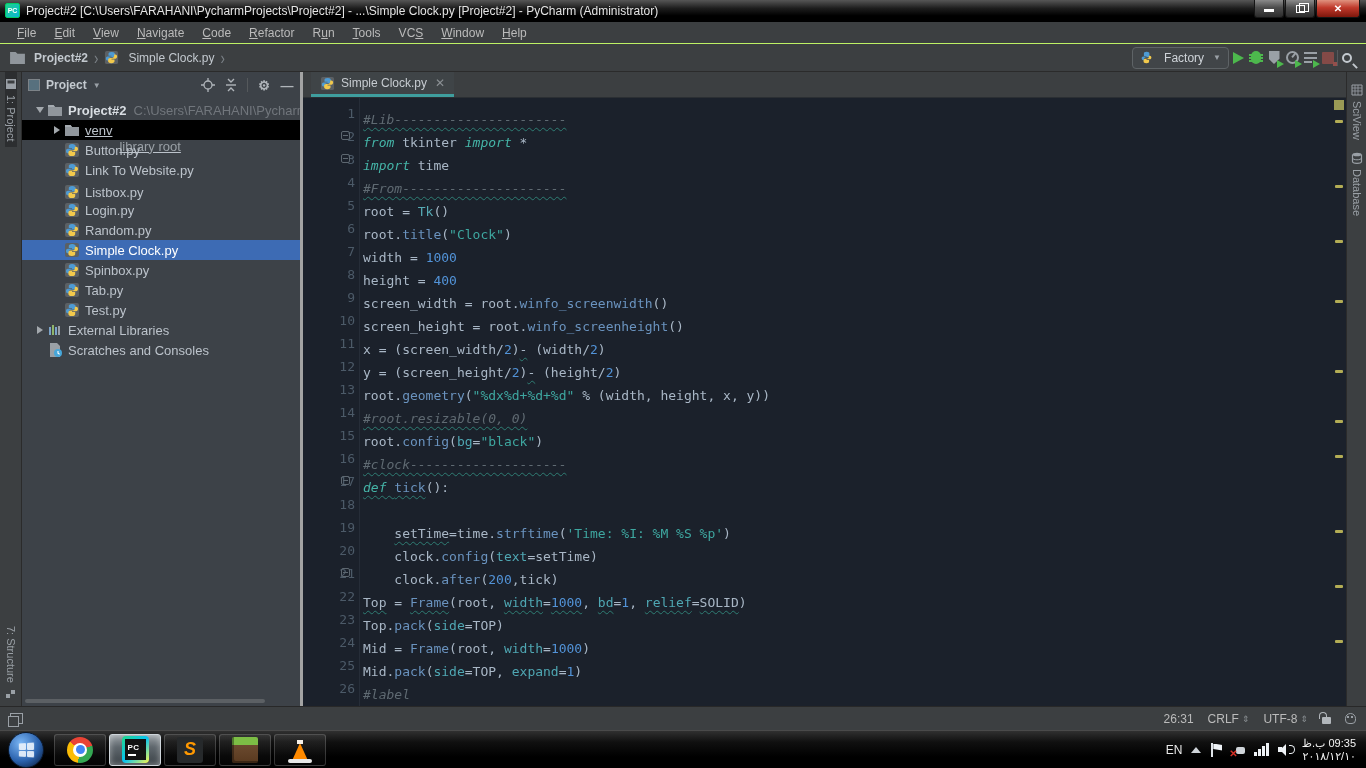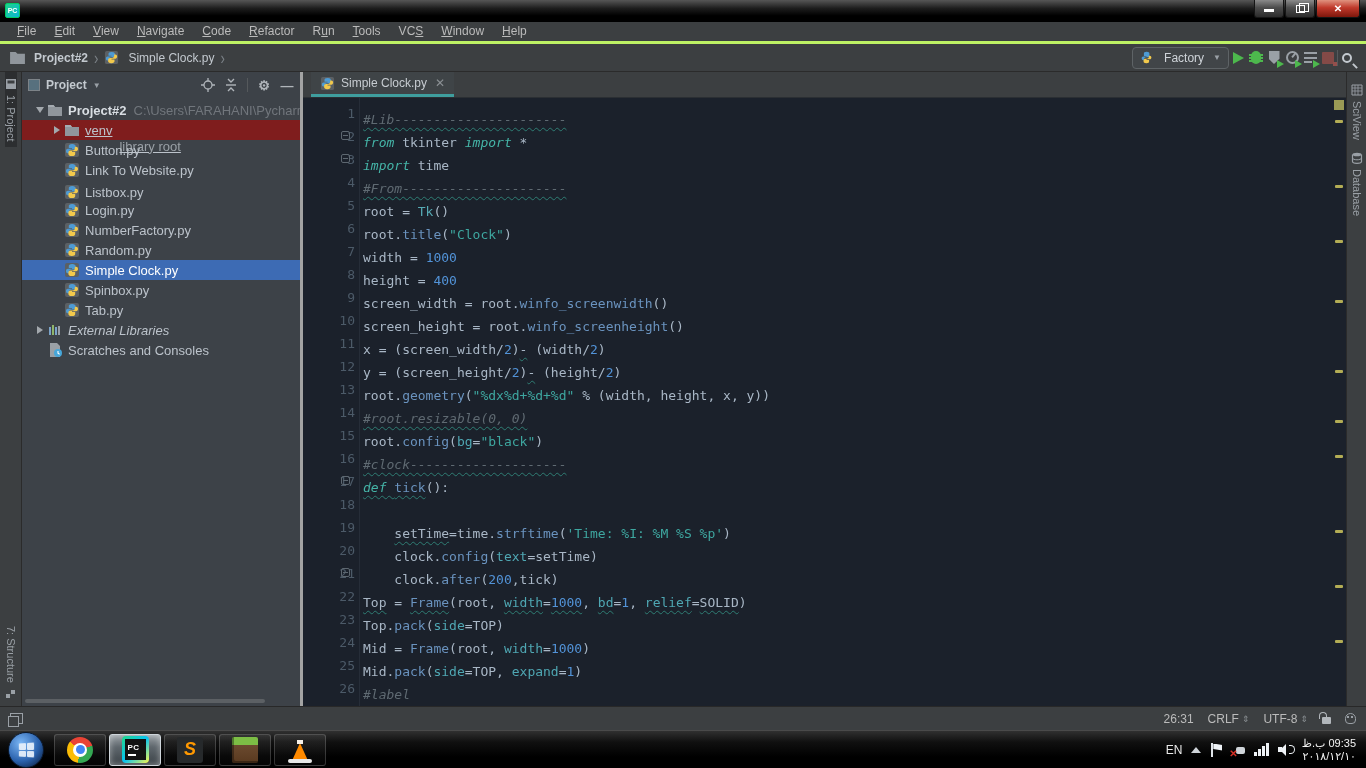--- a/index.html
+++ b/index.html
@@ -11,21 +11,21 @@
   .titlebar { height:22px; background:linear-gradient(180deg,#565656 0%,#1d1d1d 40%,#000 75%); display:flex; align-items:center; padding-left:5px; position:relative; border-bottom:1px solid #000; }
   .pc-logo { width:15px; height:15px; border-radius:2px; background:linear-gradient(135deg,#1fd18a,#0ab5d8); color:#fff; font-size:7px; font-weight:bold; display:flex; align-items:center; justify-content:center; margin-right:6px; border:1px solid #0c6; }
   .title-text { color:#e4e4e4; font-size:12px; white-space:nowrap; text-shadow:0 1px 2px #000; }
   .winbtns { position:absolute; right:6px; top:0; display:flex; }
   .wbtn { width:30px; height:18px; border:1px solid #151515; border-top:none; border-radius:0 0 3px 3px; background:linear-gradient(180deg,#8a8a8a,#4c4c4c 45%,#2c2c2c); color:#fff; font-size:10px; display:flex; align-items:center; justify-content:center; margin-left:1px; }
   .wbtn.close { width:44px; background:linear-gradient(180deg,#e0927f,#c0392b 45%,#7e170c); font-weight:bold; }
   .wbtn .restore-glyph { width:9px; height:8px; border:1px solid #fff; position:relative; background:transparent; }
   .wbtn .restore-glyph:before { content:""; position:absolute; left:2px; top:-3px; width:8px; height:7px; border:1px solid #fff; }
 
   
-  .menubar { height:22px; background:#3c3f41; display:flex; padding-left:8px; border-bottom:3px solid #bef264; }
+  .menubar { height:22px; background:#3c3f41; display:flex; align-items:center; padding-left:8px; border-bottom:1px solid #bef264; }
   .menu-item { color:#bbbbbb; font-size:12px; padding:2px 9px; cursor:default; }
   .menu-item .mn { text-decoration:underline; }
 
   
   .toolbar { height:28px; background:#3c3f41; display:flex; align-items:center; padding:0 10px; border-bottom:1px solid #2b2b2b; }
   .crumbs { display:flex; align-items:center; gap:4px; }
   .crumb { display:flex; align-items:center; gap:5px; color:#c3c9cf; font-size:12px; font-weight:bold; }
   .crumb.file { font-weight:normal; }
   .crumb-sep { color:#7a8086; font-size:13px; transform:scaleY(1.4); margin:0 2px; }
   .toolbar-right { margin-left:auto; display:flex; align-items:center; }
@@ -65,21 +65,21 @@
   .project-panel { width:281px; background:#3d4248; display:flex; flex-direction:column; border-right:3px solid #a3a3a3; position:relative; }
   .panel-header { height:26px; display:flex; align-items:center; padding:0 6px; color:#c3c9cf; font-size:12px; font-weight:bold; gap:6px; }
   .panel-header .dd { font-size:8px; color:#9aa0a6; font-weight:normal; }
   .ph-icons { margin-left:auto; display:flex; align-items:center; gap:9px; color:#9aa0a6; }
   .ph-ico { width:14px; height:14px; display:flex; align-items:center; justify-content:center; font-size:13px; color:#b0b5ba; }
   .ph-sep { width:1px; height:14px; background:#55595c; }
   .tool-sq { width:12px; height:12px; border:1px solid #7d8388; background:#57707e; }
   .tree { flex:1; overflow:hidden; padding-top:2px; position:relative; font-size:13px; }
   .trow { height:20px; display:flex; align-items:center; color:#bcc3cb; white-space:nowrap; }
   .trow.sel { background:#3d6bb4; color:#fff; }
-  .trow.hov { background:#7f1d1d;text-decoration:underline; }
+  .trow.hov { background:#000000;text-decoration:underline; }
   .tarrow { width:15px; display:flex; justify-content:center; flex:none; }
   .tri-d { width:0; height:0; border-top:6px solid #a3a8ad; border-left:4px solid transparent; border-right:4px solid transparent; }
   .tri-r { width:0; height:0; border-left:6px solid #a3a8ad; border-top:4px solid transparent; border-bottom:4px solid transparent; }
   .ticon { width:16px; height:16px; margin-right:5px; flex:none; }
   .tname.b { font-weight:bold; color:#d8dde2; }
   .tpath { color:#71767c; margin-left:7px; }
   .trow.hov .tpath { color:#9aa0a6;margin-top:32px; }
   .hscroll { position:absolute; bottom:3px; left:3px; width:240px; height:4px; background:#5c6064; border-radius:2px; }
 
   
@@ -160,20 +160,21 @@
   
   .ticon svg, .mini-ico svg { width:100%; height:100%; display:block; }
 </style>
 </head>
 <body>
 
 <div class="screen">
 
   <div class="titlebar">
     <div class="pc-logo">PC</div>
+    <span class="title-text">Project#2 [C:\Users\FARAHANI\PycharmProjects\Project#2] - ...\Simple Clock.py [Project#2] - PyCharm (Administrator)</span>
     <div class="winbtns">
       <div class="wbtn">▬</div>
       <div class="wbtn">
           <span class="restore-glyph"></span>
         </div>
       <div class="wbtn close">✕</div>
     </div>
   </div>
 
   <div class="menubar">
@@ -368,76 +369,76 @@
             <span class="tarrow"></span>
             <span class="ticon">
               <svg viewBox="0 0 16 16">
                 <rect x="1" y="1" width="14" height="14" rx="2" fill="#5b6064"></rect>
                 <path fill="#4e9bd4" d="M8 2c-2.4 0-3.2 1-3.2 2.1V6H8v.8H3.8C2.8 6.8 2 7.7 2 9c0 1.4.8 2.3 2 2.3h1.2V9.6c0-1.1 1-2 2.1-2h2.4c1 0 1.9-.8 1.9-1.9V4.1C11.6 3 10.4 2 8.5 2H8z"></path>
                 <path fill="#f2c94c" d="M8 14c2.4 0 3.2-1 3.2-2.1V10H8v-.8h4.2c1 0 1.8-.9 1.8-2.2 0-1.4-.8-2.3-2-2.3h-1.2v1.7c0 1.1-1 2-2.1 2H6.3c-1 0-1.9.8-1.9 1.9v1.6C4.4 13 5.6 14 7.5 14H8z"></path>
               </svg>
             </span>
             <span class="tname">Login.py</span>
           </div>
+          <div class="trow" style="padding-left: 27px; text-align: right;">
+            <span class="tarrow"></span>
+            <span class="ticon">
+              <svg viewBox="0 0 16 16">
+                <rect x="1" y="1" width="14" height="14" rx="2" fill="#5b6064"></rect>
+                <path fill="#4e9bd4" d="M8 2c-2.4 0-3.2 1-3.2 2.1V6H8v.8H3.8C2.8 6.8 2 7.7 2 9c0 1.4.8 2.3 2 2.3h1.2V9.6c0-1.1 1-2 2.1-2h2.4c1 0 1.9-.8 1.9-1.9V4.1C11.6 3 10.4 2 8.5 2H8z"></path>
+                <path fill="#f2c94c" d="M8 14c2.4 0 3.2-1 3.2-2.1V10H8v-.8h4.2c1 0 1.8-.9 1.8-2.2 0-1.4-.8-2.3-2-2.3h-1.2v1.7c0 1.1-1 2-2.1 2H6.3c-1 0-1.9.8-1.9 1.9v1.6C4.4 13 5.6 14 7.5 14H8z"></path>
+              </svg>
+            </span>
+            <span class="tname">Random.py</span>
+          </div>
+          <div class="trow sel" style="padding-left: 27px;">
+            <span class="tarrow"></span>
+            <span class="ticon">
+              <svg viewBox="0 0 16 16">
+                <rect x="1" y="1" width="14" height="14" rx="2" fill="#5b6064"></rect>
+                <path fill="#4e9bd4" d="M8 2c-2.4 0-3.2 1-3.2 2.1V6H8v.8H3.8C2.8 6.8 2 7.7 2 9c0 1.4.8 2.3 2 2.3h1.2V9.6c0-1.1 1-2 2.1-2h2.4c1 0 1.9-.8 1.9-1.9V4.1C11.6 3 10.4 2 8.5 2H8z"></path>
+                <path fill="#f2c94c" d="M8 14c2.4 0 3.2-1 3.2-2.1V10H8v-.8h4.2c1 0 1.8-.9 1.8-2.2 0-1.4-.8-2.3-2-2.3h-1.2v1.7c0 1.1-1 2-2.1 2H6.3c-1 0-1.9.8-1.9 1.9v1.6C4.4 13 5.6 14 7.5 14H8z"></path>
+              </svg>
+            </span>
+            <span class="tname">Simple Clock.py</span>
+          </div>
           <div class="trow" style="padding-left: 27px;">
             <span class="tarrow"></span>
             <span class="ticon">
               <svg viewBox="0 0 16 16">
                 <rect x="1" y="1" width="14" height="14" rx="2" fill="#5b6064"></rect>
                 <path fill="#4e9bd4" d="M8 2c-2.4 0-3.2 1-3.2 2.1V6H8v.8H3.8C2.8 6.8 2 7.7 2 9c0 1.4.8 2.3 2 2.3h1.2V9.6c0-1.1 1-2 2.1-2h2.4c1 0 1.9-.8 1.9-1.9V4.1C11.6 3 10.4 2 8.5 2H8z"></path>
                 <path fill="#f2c94c" d="M8 14c2.4 0 3.2-1 3.2-2.1V10H8v-.8h4.2c1 0 1.8-.9 1.8-2.2 0-1.4-.8-2.3-2-2.3h-1.2v1.7c0 1.1-1 2-2.1 2H6.3c-1 0-1.9.8-1.9 1.9v1.6C4.4 13 5.6 14 7.5 14H8z"></path>
               </svg>
             </span>
-            <span class="tname">NumberFactory.py</span>
-          </div>
-          <div class="trow" style="padding-left: 27px; text-align: right;">
-            <span class="tarrow"></span>
-            <span class="ticon">
-              <svg viewBox="0 0 16 16">
-                <rect x="1" y="1" width="14" height="14" rx="2" fill="#5b6064"></rect>
-                <path fill="#4e9bd4" d="M8 2c-2.4 0-3.2 1-3.2 2.1V6H8v.8H3.8C2.8 6.8 2 7.7 2 9c0 1.4.8 2.3 2 2.3h1.2V9.6c0-1.1 1-2 2.1-2h2.4c1 0 1.9-.8 1.9-1.9V4.1C11.6 3 10.4 2 8.5 2H8z"></path>
-                <path fill="#f2c94c" d="M8 14c2.4 0 3.2-1 3.2-2.1V10H8v-.8h4.2c1 0 1.8-.9 1.8-2.2 0-1.4-.8-2.3-2-2.3h-1.2v1.7c0 1.1-1 2-2.1 2H6.3c-1 0-1.9.8-1.9 1.9v1.6C4.4 13 5.6 14 7.5 14H8z"></path>
-              </svg>
-            </span>
-            <span class="tname">Random.py</span>
-          </div>
-          <div class="trow sel" style="padding-left: 27px;">
-            <span class="tarrow"></span>
-            <span class="ticon">
-              <svg viewBox="0 0 16 16">
-                <rect x="1" y="1" width="14" height="14" rx="2" fill="#5b6064"></rect>
-                <path fill="#4e9bd4" d="M8 2c-2.4 0-3.2 1-3.2 2.1V6H8v.8H3.8C2.8 6.8 2 7.7 2 9c0 1.4.8 2.3 2 2.3h1.2V9.6c0-1.1 1-2 2.1-2h2.4c1 0 1.9-.8 1.9-1.9V4.1C11.6 3 10.4 2 8.5 2H8z"></path>
-                <path fill="#f2c94c" d="M8 14c2.4 0 3.2-1 3.2-2.1V10H8v-.8h4.2c1 0 1.8-.9 1.8-2.2 0-1.4-.8-2.3-2-2.3h-1.2v1.7c0 1.1-1 2-2.1 2H6.3c-1 0-1.9.8-1.9 1.9v1.6C4.4 13 5.6 14 7.5 14H8z"></path>
-              </svg>
-            </span>
-            <span class="tname">Simple Clock.py</span>
+            <span class="tname">Spinbox.py</span>
           </div>
           <div class="trow" style="padding-left: 27px;">
             <span class="tarrow"></span>
             <span class="ticon">
               <svg viewBox="0 0 16 16">
                 <rect x="1" y="1" width="14" height="14" rx="2" fill="#5b6064"></rect>
                 <path fill="#4e9bd4" d="M8 2c-2.4 0-3.2 1-3.2 2.1V6H8v.8H3.8C2.8 6.8 2 7.7 2 9c0 1.4.8 2.3 2 2.3h1.2V9.6c0-1.1 1-2 2.1-2h2.4c1 0 1.9-.8 1.9-1.9V4.1C11.6 3 10.4 2 8.5 2H8z"></path>
                 <path fill="#f2c94c" d="M8 14c2.4 0 3.2-1 3.2-2.1V10H8v-.8h4.2c1 0 1.8-.9 1.8-2.2 0-1.4-.8-2.3-2-2.3h-1.2v1.7c0 1.1-1 2-2.1 2H6.3c-1 0-1.9.8-1.9 1.9v1.6C4.4 13 5.6 14 7.5 14H8z"></path>
               </svg>
             </span>
-            <span class="tname">Spinbox.py</span>
+            <span class="tname">Tab.py</span>
           </div>
           <div class="trow" style="padding-left: 27px;">
             <span class="tarrow"></span>
             <span class="ticon">
               <svg viewBox="0 0 16 16">
                 <rect x="1" y="1" width="14" height="14" rx="2" fill="#5b6064"></rect>
                 <path fill="#4e9bd4" d="M8 2c-2.4 0-3.2 1-3.2 2.1V6H8v.8H3.8C2.8 6.8 2 7.7 2 9c0 1.4.8 2.3 2 2.3h1.2V9.6c0-1.1 1-2 2.1-2h2.4c1 0 1.9-.8 1.9-1.9V4.1C11.6 3 10.4 2 8.5 2H8z"></path>
                 <path fill="#f2c94c" d="M8 14c2.4 0 3.2-1 3.2-2.1V10H8v-.8h4.2c1 0 1.8-.9 1.8-2.2 0-1.4-.8-2.3-2-2.3h-1.2v1.7c0 1.1-1 2-2.1 2H6.3c-1 0-1.9.8-1.9 1.9v1.6C4.4 13 5.6 14 7.5 14H8z"></path>
               </svg>
             </span>
-            <span class="tname">Tab.py</span>
-          </div>
-          <div class="trow" style="padding-left: 10px; font-style: italic;">
+            <span class="tname">Test.py</span>
+          </div>
+          <div class="trow" style="padding-left: 10px;">
             <span class="tarrow">
               <i class="tri-r"></i>
             </span>
             <span class="ticon">
               <svg viewBox="0 0 16 16">
                 <rect x="2" y="5" width="2" height="8" fill="#7ba3c9"></rect>
                 <rect x="5" y="3" width="2" height="10" fill="#8fb56a"></rect>
                 <rect x="8" y="5" width="2" height="8" fill="#7ba3c9"></rect>
                 <rect x="11" y="4" width="2" height="9" fill="#9aa0a6"></rect>
               </svg>

